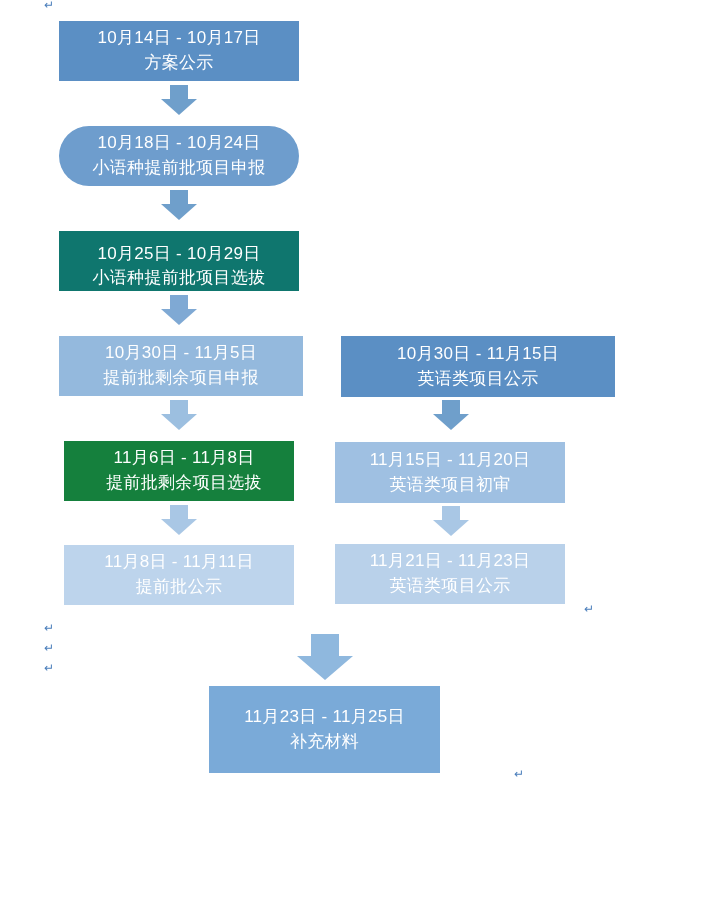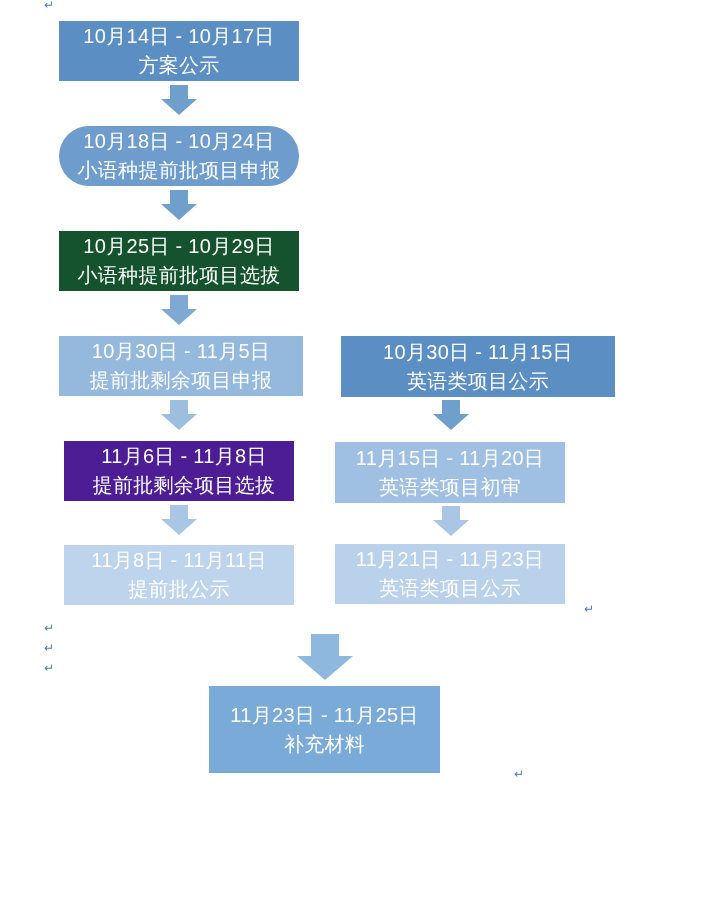--- a/index.html
+++ b/index.html
@@ -22,21 +22,21 @@
   .node {
     position: absolute;
     box-sizing: border-box;
     display: flex;
     flex-direction: column;
     align-items: center;
     justify-content: center;
     color: #ffffff;
     text-align: center;
     line-height: 1.45;
-    font-size: 20px;
+    font-size: 17px;
     letter-spacing: 0.3px;
   }
   .node .l1 { display: block; }
   .node .l2 { display: block; }
   .arrow {
     position: absolute;
   }
   .pilcrow {
     position: absolute;
     color: #4a7ebb;
@@ -81,21 +81,21 @@
     <span class="l1">10月18日 - 10月24日</span>
     <span class="l2">小语种提前批项目申报</span>
   </div>
 
   <div class="arrow" style="left:161px; top:190px; width:36px; height:30px;">
     <svg width="36" height="30" viewBox="0 0 36 30">
       <polygon points="9,0 27,0 27,14 36,14 18,30 0,14 9,14" fill="#6f9fcb"></polygon>
     </svg>
   </div>
 
-  <div class="node" style="left:59px; top:231px; width:240px; height:60px; background:#14532d;">
+  <div class="node" style="left:59px; top:231px; width:240px; height:60px; background:#0f766e;justify-content:flex-end;">
     <span class="l1">10月25日 - 10月29日</span>
     <span class="l2">小语种提前批项目选拔</span>
   </div>
 
   <div class="arrow" style="left:161px; top:295px; width:36px; height:30px;">
     <svg width="36" height="30" viewBox="0 0 36 30">
       <polygon points="9,0 27,0 27,14 36,14 18,30 0,14 9,14" fill="#7fa9d4"></polygon>
     </svg>
   </div>
 
@@ -103,21 +103,21 @@
     <span class="l1">10月30日 - 11月5日</span>
     <span class="l2">提前批剩余项目申报</span>
   </div>
 
   <div class="arrow" style="left:161px; top:400px; width:36px; height:30px;">
     <svg width="36" height="30" viewBox="0 0 36 30">
       <polygon points="9,0 27,0 27,14 36,14 18,30 0,14 9,14" fill="#9cbfe0"></polygon>
     </svg>
   </div>
 
-  <div class="node" style="left:64px; top:441px; width:230px; height:60px; background:#4c1d95;padding-left:10px;">
+  <div class="node" style="left:64px; top:441px; width:230px; height:60px; background:#15803d;padding-left:10px;">
     <span class="l1">11月6日 - 11月8日</span>
     <span class="l2">提前批剩余项目选拔</span>
   </div>
 
   <div class="arrow" style="left:161px; top:505px; width:36px; height:30px;">
     <svg width="36" height="30" viewBox="0 0 36 30">
       <polygon points="9,0 27,0 27,14 36,14 18,30 0,14 9,14" fill="#a9c7e5"></polygon>
     </svg>
   </div>
 

